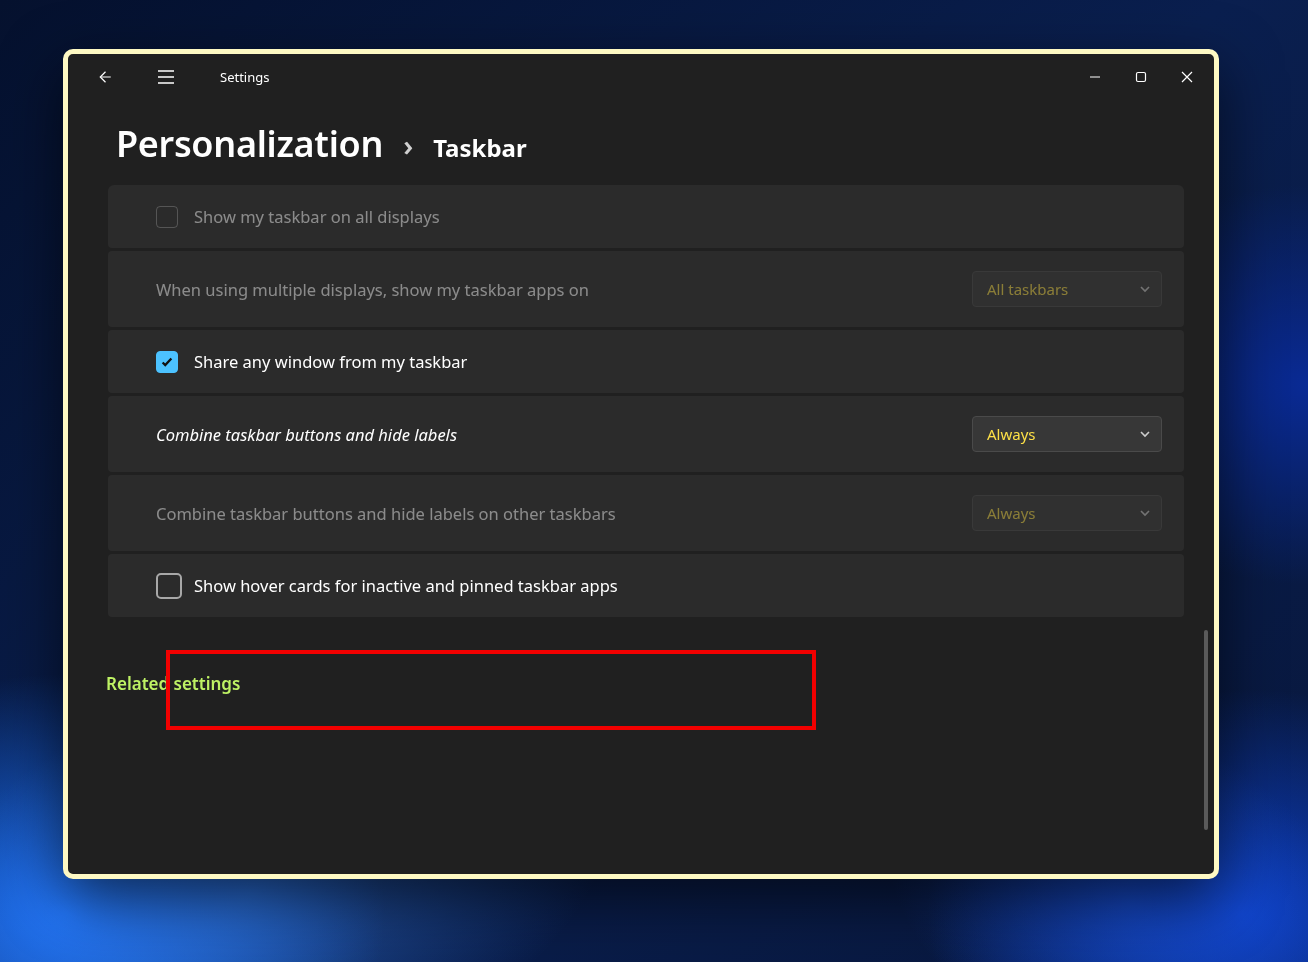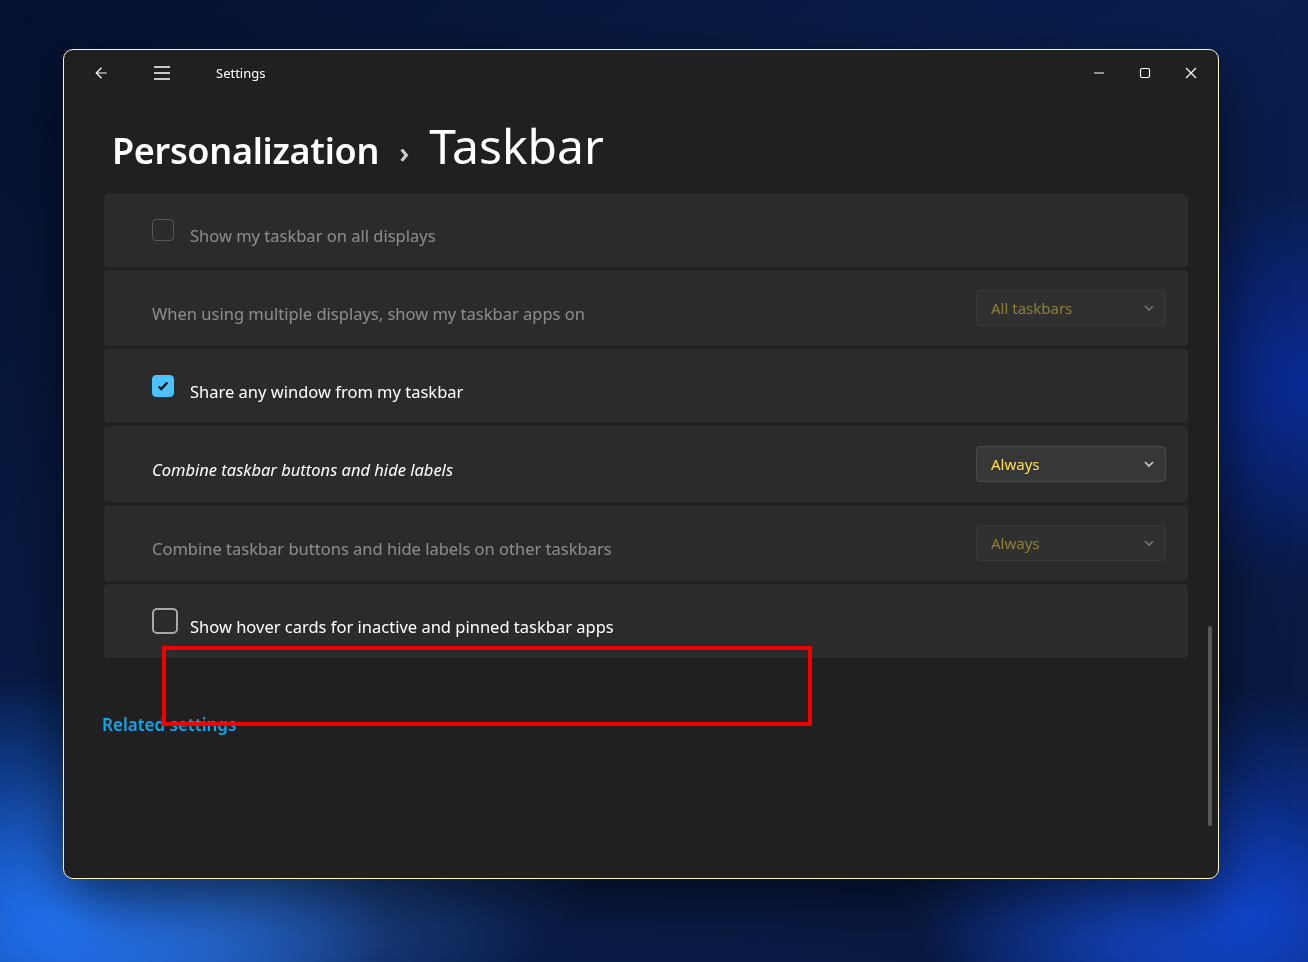--- a/index.html
+++ b/index.html
@@ -33,21 +33,21 @@
   .swirl::after {
     width:600px; height:400px; right:-120px; bottom:-140px;
     background: radial-gradient(ellipse at center, rgba(30,90,230,0.45) 0%, transparent 60%);
     transform: rotate(25deg);
   }
   .window {
     position: absolute;
     left: 63px; top: 49px;
     width: 1156px; height: 830px;
     background: #202020;
-    border: 1px solid #fef9c3;
+    border: 5px solid #fef9c3;
     border-radius: 10px;
     box-shadow: 0 20px 60px rgba(0,0,0,0.6);
     display:flex; flex-direction:column;
     overflow:hidden;
     justify-content:flex-end;
   }
   .titlebar {
     height:46px; display:flex; align-items:center;
     padding: 0 4px 0 18px;
     color:#fff;
@@ -76,38 +76,38 @@
     padding: 24px 0 20px 48px;
     display:flex; align-items:baseline; gap:20px;
     color:#fff;
   }
   .bc-parent {
     font-size:36px; font-weight:600; line-height:1.1;
     letter-spacing:-0.3px;
   }
   .bc-sep { font-size:29px; font-weight:600; color:#cfcfcf; position:relative; top:-1px;}
   .bc-current {
-    font-size:48px; font-weight:400; line-height:1.1;
+    font-size:24px; font-weight:700; line-height:1.1;
   }
 
   .list {
     padding: 0 30px 0 40px;
   }
   .row {
     background:#2b2b2b;
     border-radius:4px;
     margin-bottom:3px;
     padding: 20px 22px 20px 86px;
     display:flex; align-items:center;
     min-height:62px;
     position:relative;
   }
   .row.first { border-top-left-radius:6px; border-top-right-radius:6px; }
   .row-label {
-    font-size:16.5px; color:#fff;margin-top:11px;
+    font-size:16.5px; color:#fff;
   }
   .row.disabled .row-label,
   .row.disabled .checkbox-box,
   .row.disabled .dropdown { opacity:0.45; }
   .checkbox-box {
     position:absolute; left:48px; top:50%; transform:translateY(-50%);
     width:22px; height:22px;
     border:1.5px solid #8a8a8a; border-radius:4px;
     display:flex; align-items:center; justify-content:center;
   }
@@ -134,21 +134,21 @@
     position:absolute; right:10px; top:50%; transform:translateY(-50%);
     color:#ccc;
   }
   .dropdown .chev svg { width:12px; height:12px; stroke:#ccc; stroke-width:1.6; fill:none; }
   .highlight-box {
     position:absolute;
     border:4px solid #f20000;
     pointer-events:none;
   }
   .section-heading {
-    font-size:17px; font-weight:600; color:#0ea5e9;
+    font-size:17px; font-weight:600; color:#bef264;
     padding: 40px 0 0 38px;
   }
   .scrollbar {
     position:absolute; right:6px; top:530px; width:4px; height:200px;
     background:#5a5a5a; border-radius:3px;
   }
 </style>
 </head>
 <body>
 

